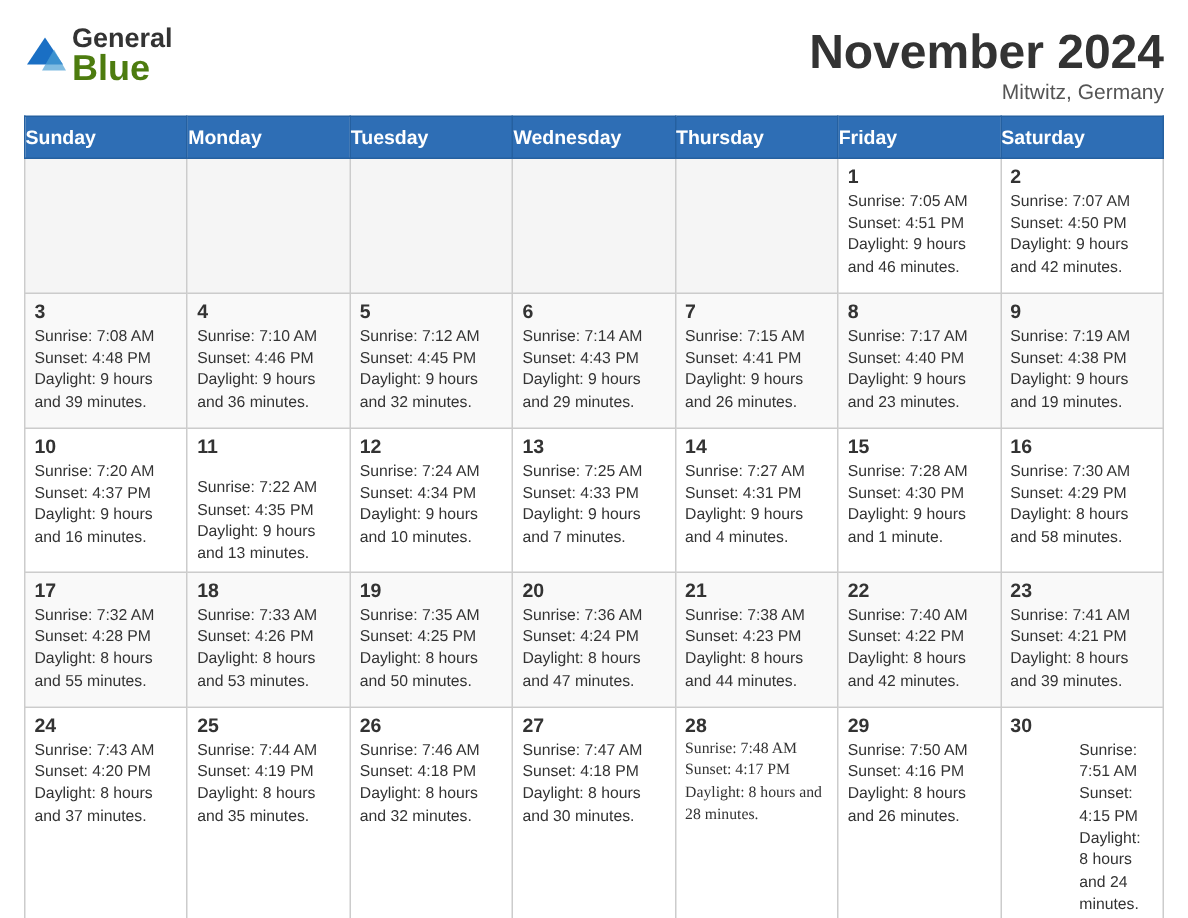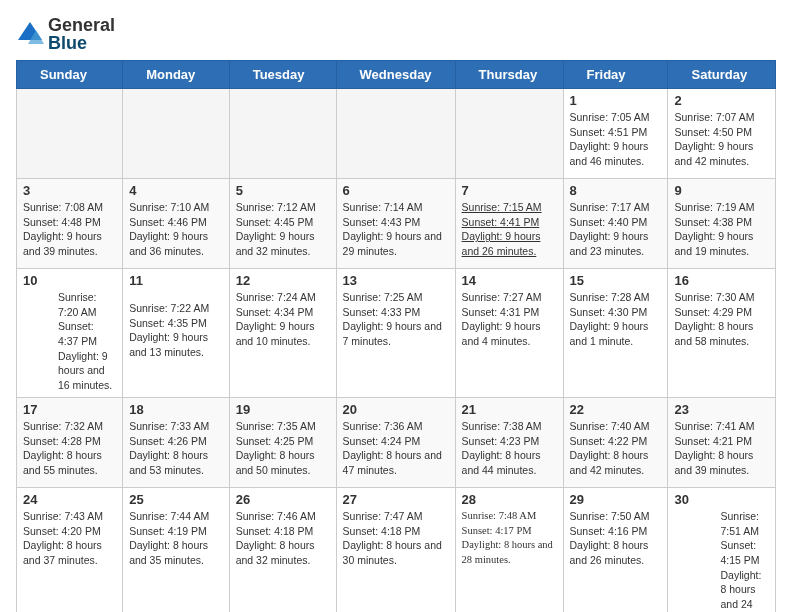--- a/index.html
+++ b/index.html
@@ -24,23 +24,23 @@
       display: flex;
       flex-direction: column;
       line-height: 1;
     }
     .logo-general {
       font-size: 18px;
       font-weight: bold;
       color: #333;
     }
     .logo-blue {
-      font-size: 18px;
+      font-size: 24px;
       font-weight: bold;
-      color: #0c4a6e;
+      color: #4d7c0f;
     }
     .logo-icon {
       width: 28px;
       height: 28px;
       margin-right: 4px;
     }
     .title-area {
       text-align: right;
     }
     .month-title {
@@ -54,21 +54,21 @@
     }
     .calendar {
       width: 100%;
       border-collapse: collapse;
       border: 1px solid #ccc;
     }
     .calendar th {
       background-color: #2e6eb5;
       color: #fff;
       text-align: left;
-      padding: 6px 23px;
+      padding: 6px 0;
       font-size: 13px;
       border: 1px solid #2560a0;
       margin-top: 14px;
     }
     .calendar td {
       vertical-align: top;
       border: 1px solid #ccc;
       padding: 4px 6px;
       width: 14.28%;
       height: 90px;
@@ -101,20 +101,24 @@
   <div class="logo">
     <svg class="logo-icon" viewBox="0 0 28 28" xmlns="http://www.w3.org/2000/svg">
       <polygon points="14,2 26,20 2,20" fill="#1a6fc4"></polygon>
       <polygon points="20,10 28,24 12,24" fill="#4a9fd4" opacity="0.7"></polygon>
     </svg>
     <div class="logo-text">
       <span class="logo-general">General</span>
       <span class="logo-blue">Blue</span>
     </div>
   </div>
+  <div class="title-area">
+    <div class="month-title">November 2024</div>
+    <div class="location">Mitwitz, Germany</div>
+  </div>
 </div>
 
 <table class="calendar">
   <thead>
     <tr>
     <th>Sunday</th>
         <th>Monday</th>
         <th>Tuesday</th>
         <th>Wednesday</th>
         <th>Thursday</th>
@@ -162,41 +166,41 @@
 Daylight: 9 hours and 32 minutes.</div>
         </td>
         <td>
           <span class="day-num">6</span>
           <div class="day-info" style="white-space: pre-line;">Sunrise: 7:14 AM
 Sunset: 4:43 PM
 Daylight: 9 hours and 29 minutes.</div>
         </td>
         <td>
           <span class="day-num">7</span>
-          <div class="day-info" style="white-space: pre-line; text-decoration: underline;">Sunrise: 7:15 AM
+          <div class="day-info" style="white-space: pre-line;">Sunrise: 7:15 AM
 Sunset: 4:41 PM
 Daylight: 9 hours and 26 minutes.</div>
         </td>
         <td>
           <span class="day-num">8</span>
           <div class="day-info" style="white-space: pre-line;">Sunrise: 7:17 AM
 Sunset: 4:40 PM
 Daylight: 9 hours and 23 minutes.</div>
         </td>
         <td>
           <span class="day-num">9</span>
           <div class="day-info" style="white-space: pre-line;">Sunrise: 7:19 AM
 Sunset: 4:38 PM
 Daylight: 9 hours and 19 minutes.</div>
         </td>
       </tr>
       <tr>
         <td>
           <span class="day-num">10</span>
-          <div class="day-info" style="white-space: pre-line; margin-left: 35px;">Sunrise: 7:20 AM
+          <div class="day-info" style="white-space: pre-line;">Sunrise: 7:20 AM
 Sunset: 4:37 PM
 Daylight: 9 hours and 16 minutes.</div>
         </td>
         <td>
           <span class="day-num">11</span>
           <div class="day-info" style="white-space: pre-line; margin-top: 13px;">Sunrise: 7:22 AM
 Sunset: 4:35 PM
 Daylight: 9 hours and 13 minutes.</div>
         </td>
         <td>

